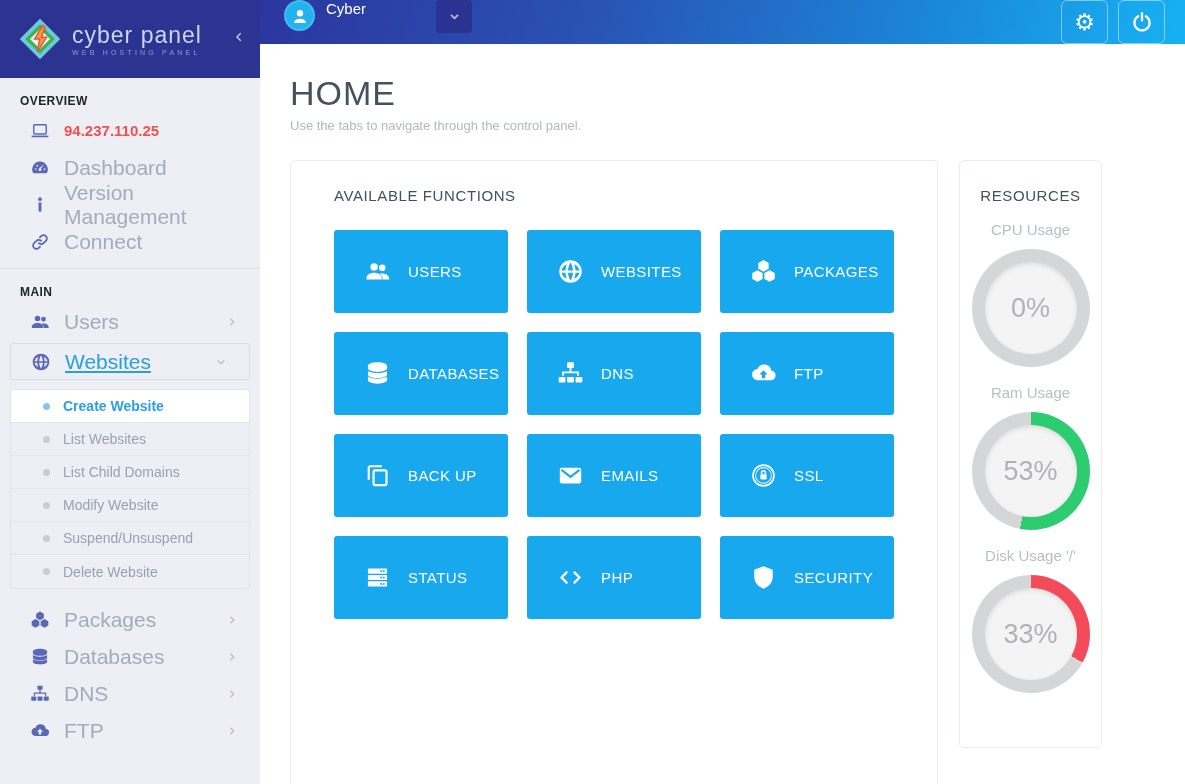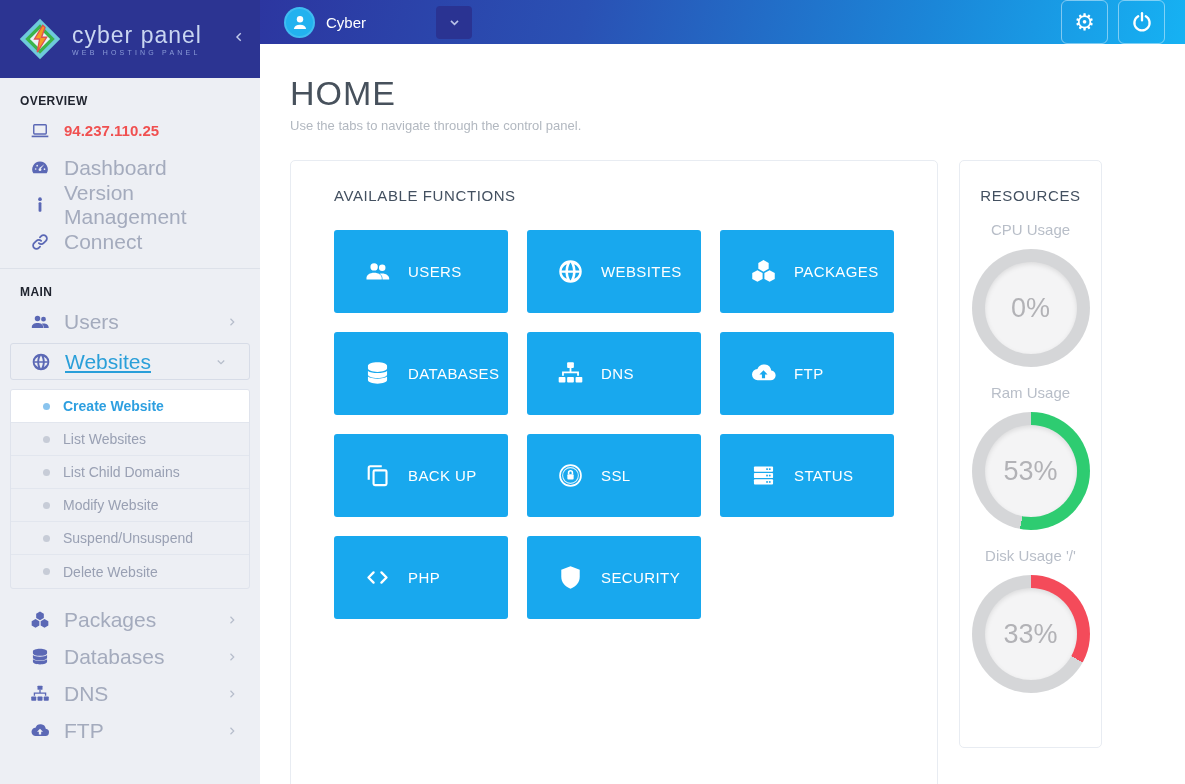--- a/index.html
+++ b/index.html
@@ -31,21 +31,21 @@
 
   .submenu { margin:9px 10px 12px 10px; border:1px solid #dfe3ec; border-radius:3px; overflow:hidden; }
   .sub-item { height:33px; display:flex; align-items:center; padding-left:32px; font-size:14px; color:#99a0b3; border-bottom:1px solid #e2e6ee; cursor:pointer; }
   .sub-item:last-child { border-bottom:none; }
   .sub-item .dot { width:7px; height:7px; border-radius:50%; background:#c7ccd7; margin-right:13px; }
   .sub-item.active { background:#fff; color:#2d9fe0; font-weight:bold; }
   .sub-item.active .dot { background:#8ac4ee; }
 
   
   .right { flex:1; display:flex; flex-direction:column; }
-  .topbar { height:78px; background:linear-gradient(105deg,#2c36a0 0%,#2a51b4 35%,#1b86d8 72%,#16b2f3 100%); display:flex; align-items:center; padding:0 20px 0 24px; }
+  .topbar { height:78px; background:linear-gradient(105deg,#2c36a0 0%,#2a51b4 35%,#1b86d8 72%,#16b2f3 100%); display:flex; padding:0 20px 0 24px; }
   .avatar { width:31px; height:31px; border-radius:50%; background:#22b2ef; border:2px solid #ffffff22; display:flex; align-items:center; justify-content:center; }
   .avatar svg { width:22px; height:22px; }
   .user-name { color:#fff; font-size:15px; margin-left:11px; }
   .dd-btn { width:36px; height:33px; background:#2a3392; border-radius:4px; margin-left:70px; display:flex; align-items:center; justify-content:center; color:#b9c2e8; cursor:pointer; }
   .dd-btn svg { width:13px; height:13px; }
   .top-actions { margin-left:auto; display:flex; gap:10px; }
   .action-btn { width:47px; height:44px; border:1px solid rgba(255,255,255,.45); border-radius:6px; background:transparent; color:#fff; display:flex; align-items:center; justify-content:center; cursor:pointer; }
   .action-btn svg { width:24px; height:24px; }
   .gear-glyph { font-family:"DejaVu Sans",sans-serif; font-size:23px; line-height:1; color:#fff; }
 
@@ -364,20 +364,29 @@
             <div class="tile">
               <span class="t-icon">
                   <svg viewBox="0 0 24 24" fill="none" stroke="currentColor" stroke-width="1.9">
                     <rect x="8.5" y="7.5" width="11.5" height="13" rx="1.2"></rect>
                     <path d="M15.8 3.8H5.6A1.4 1.4 0 0 0 4.2 5.2v10.6"></path>
                   </svg>
                 </span>
               <span class="t-label">BACK UP</span>
             </div>
 
+            <div class="tile">
+              <span class="t-icon">
+                  <svg viewBox="0 0 24 24">
+                    <rect x="2.5" y="5" width="19" height="14" rx="1.6" fill="currentColor"></rect>
+                    <path class="cut-stroke" d="M4 7l8 6.2L20 7" fill="none" stroke-width="1.8"></path>
+                  </svg>
+                </span>
+              <span class="t-label">EMAILS</span>
+            </div>
 
             <div class="tile">
               <span class="t-icon">
                   <svg viewBox="0 0 24 24">
                     <circle cx="12" cy="12" r="9.3" fill="none" stroke="currentColor" stroke-width="1.5"></circle>
                     <circle cx="12" cy="12" r="7" fill="none" stroke="currentColor" stroke-width=".9" opacity=".85"></circle>
                     <rect x="9.2" y="10.9" width="5.6" height="4.6" rx=".8" fill="currentColor"></rect>
                     <path d="M10.3 10.9V9.5a1.7 1.7 0 0 1 3.4 0v1.4" fill="none" stroke="currentColor" stroke-width="1.4"></path>
                   </svg>
                 </span>

